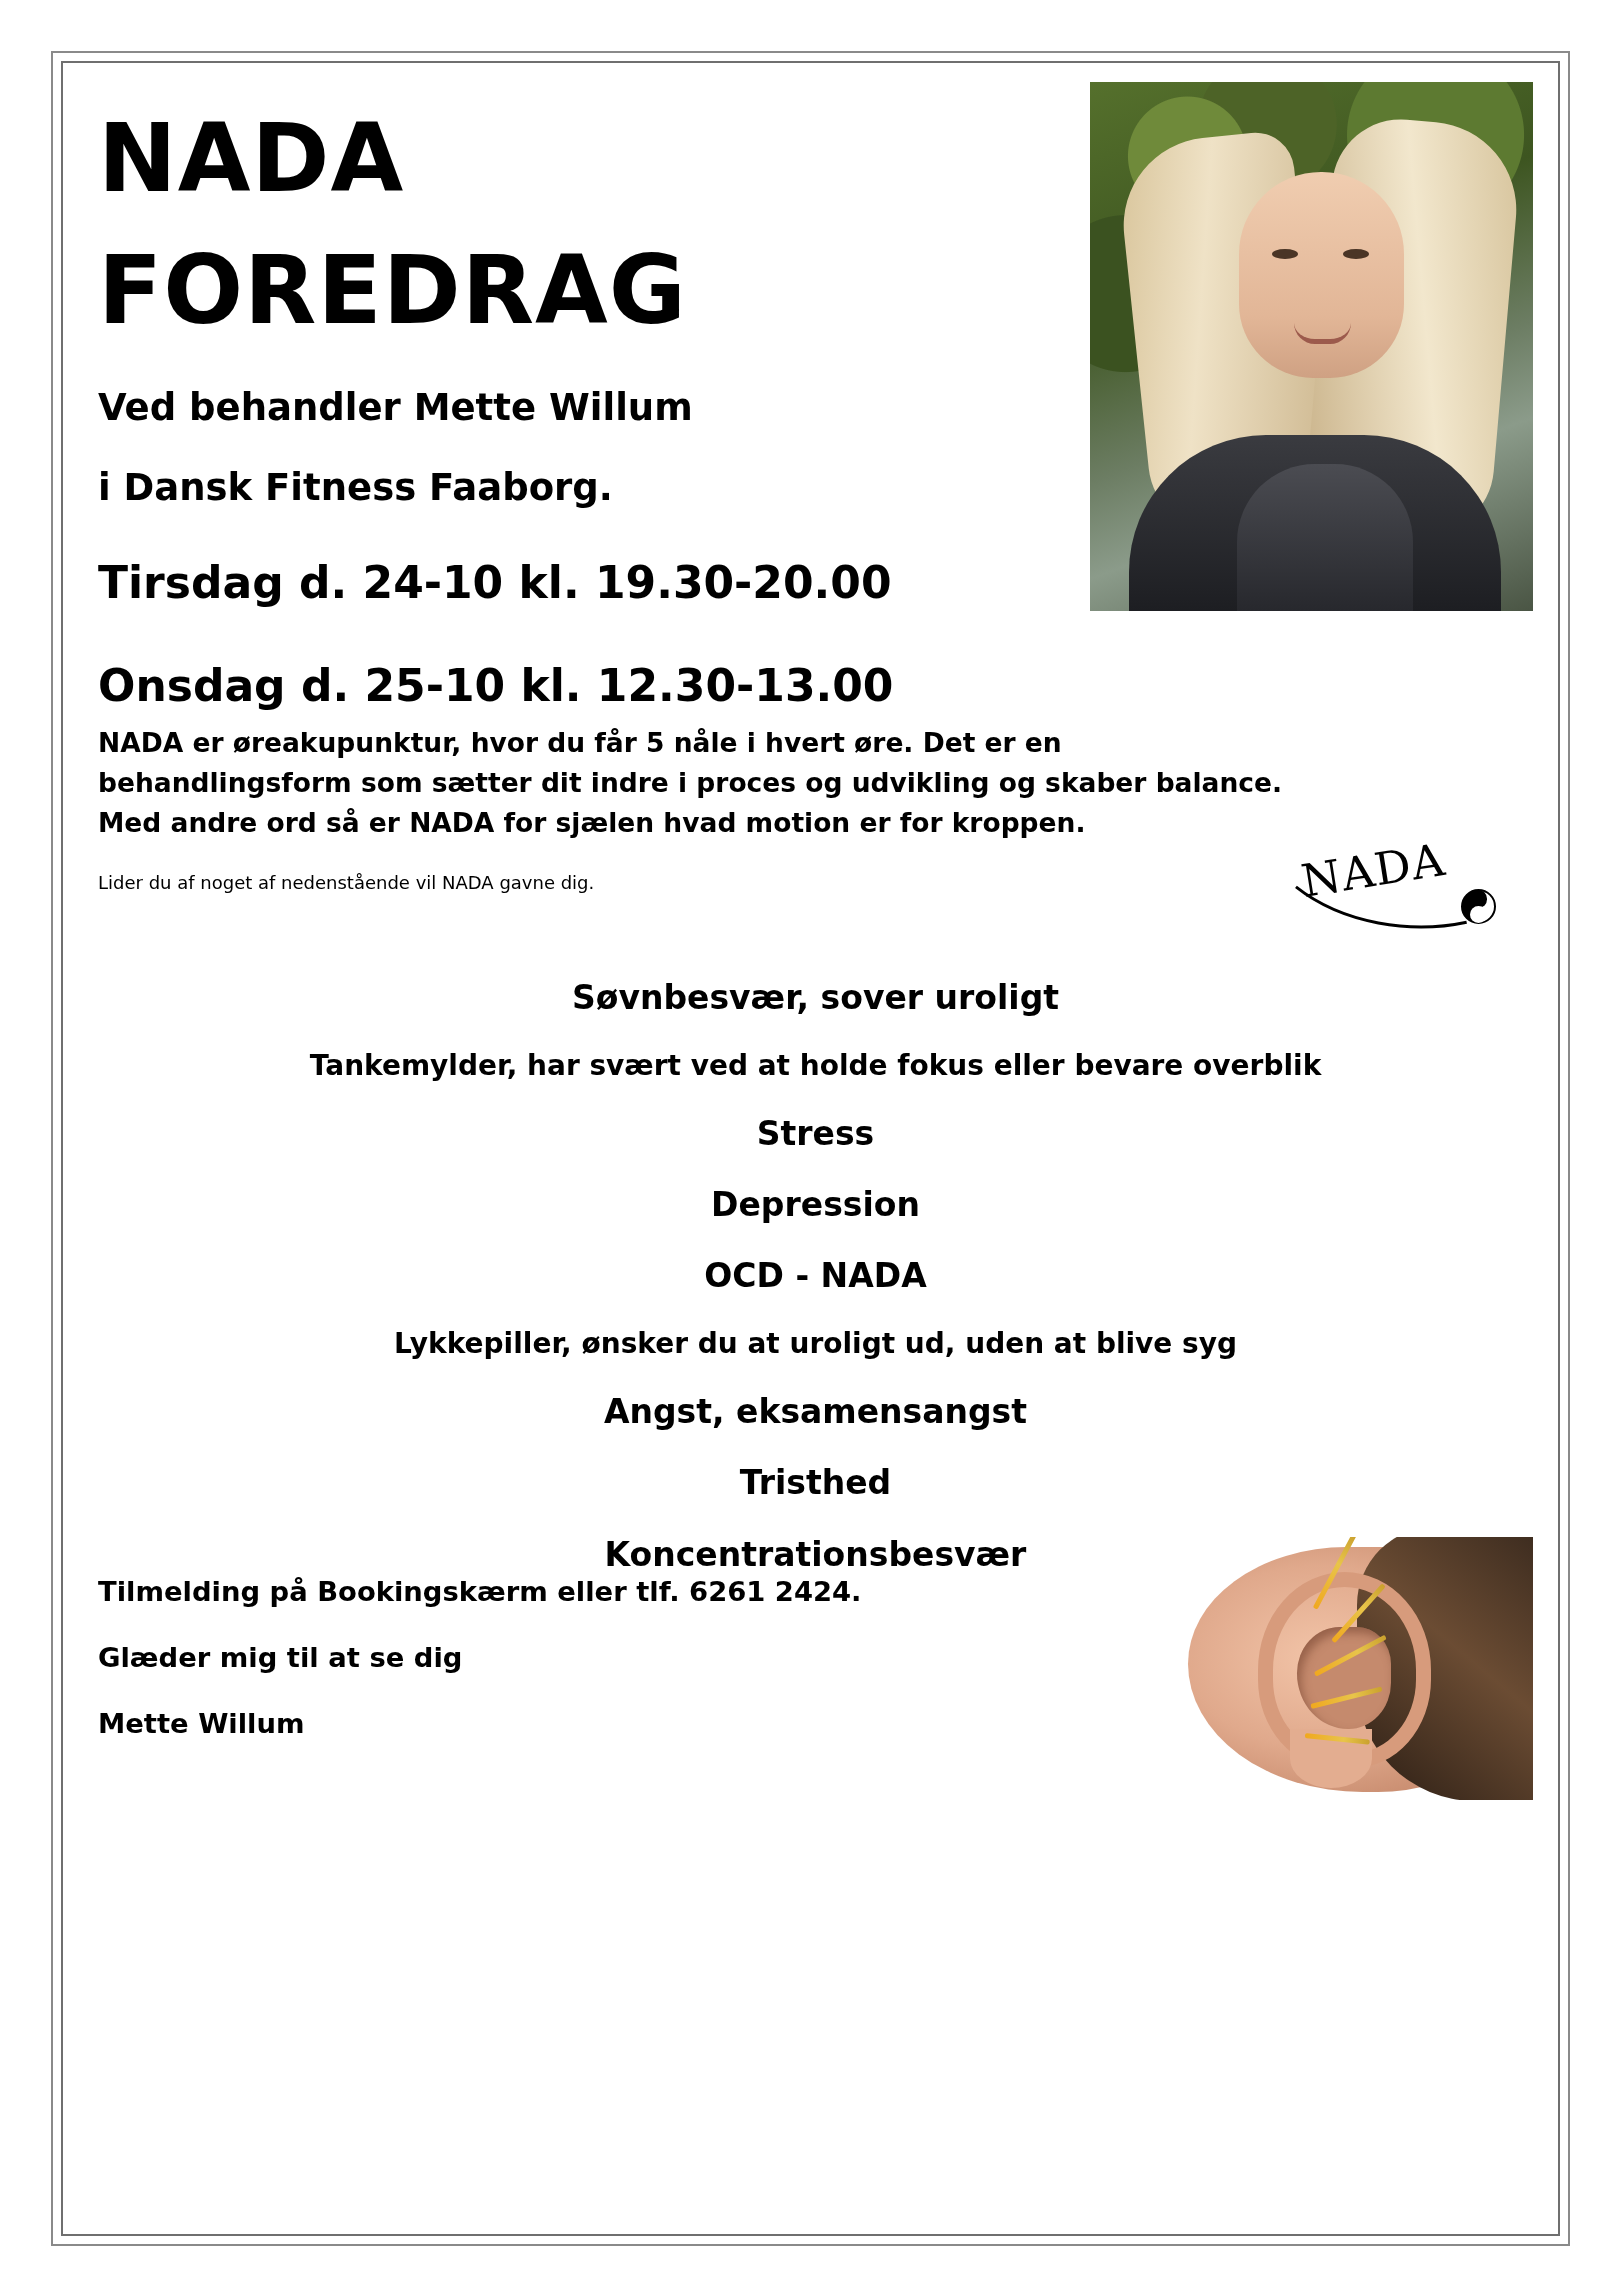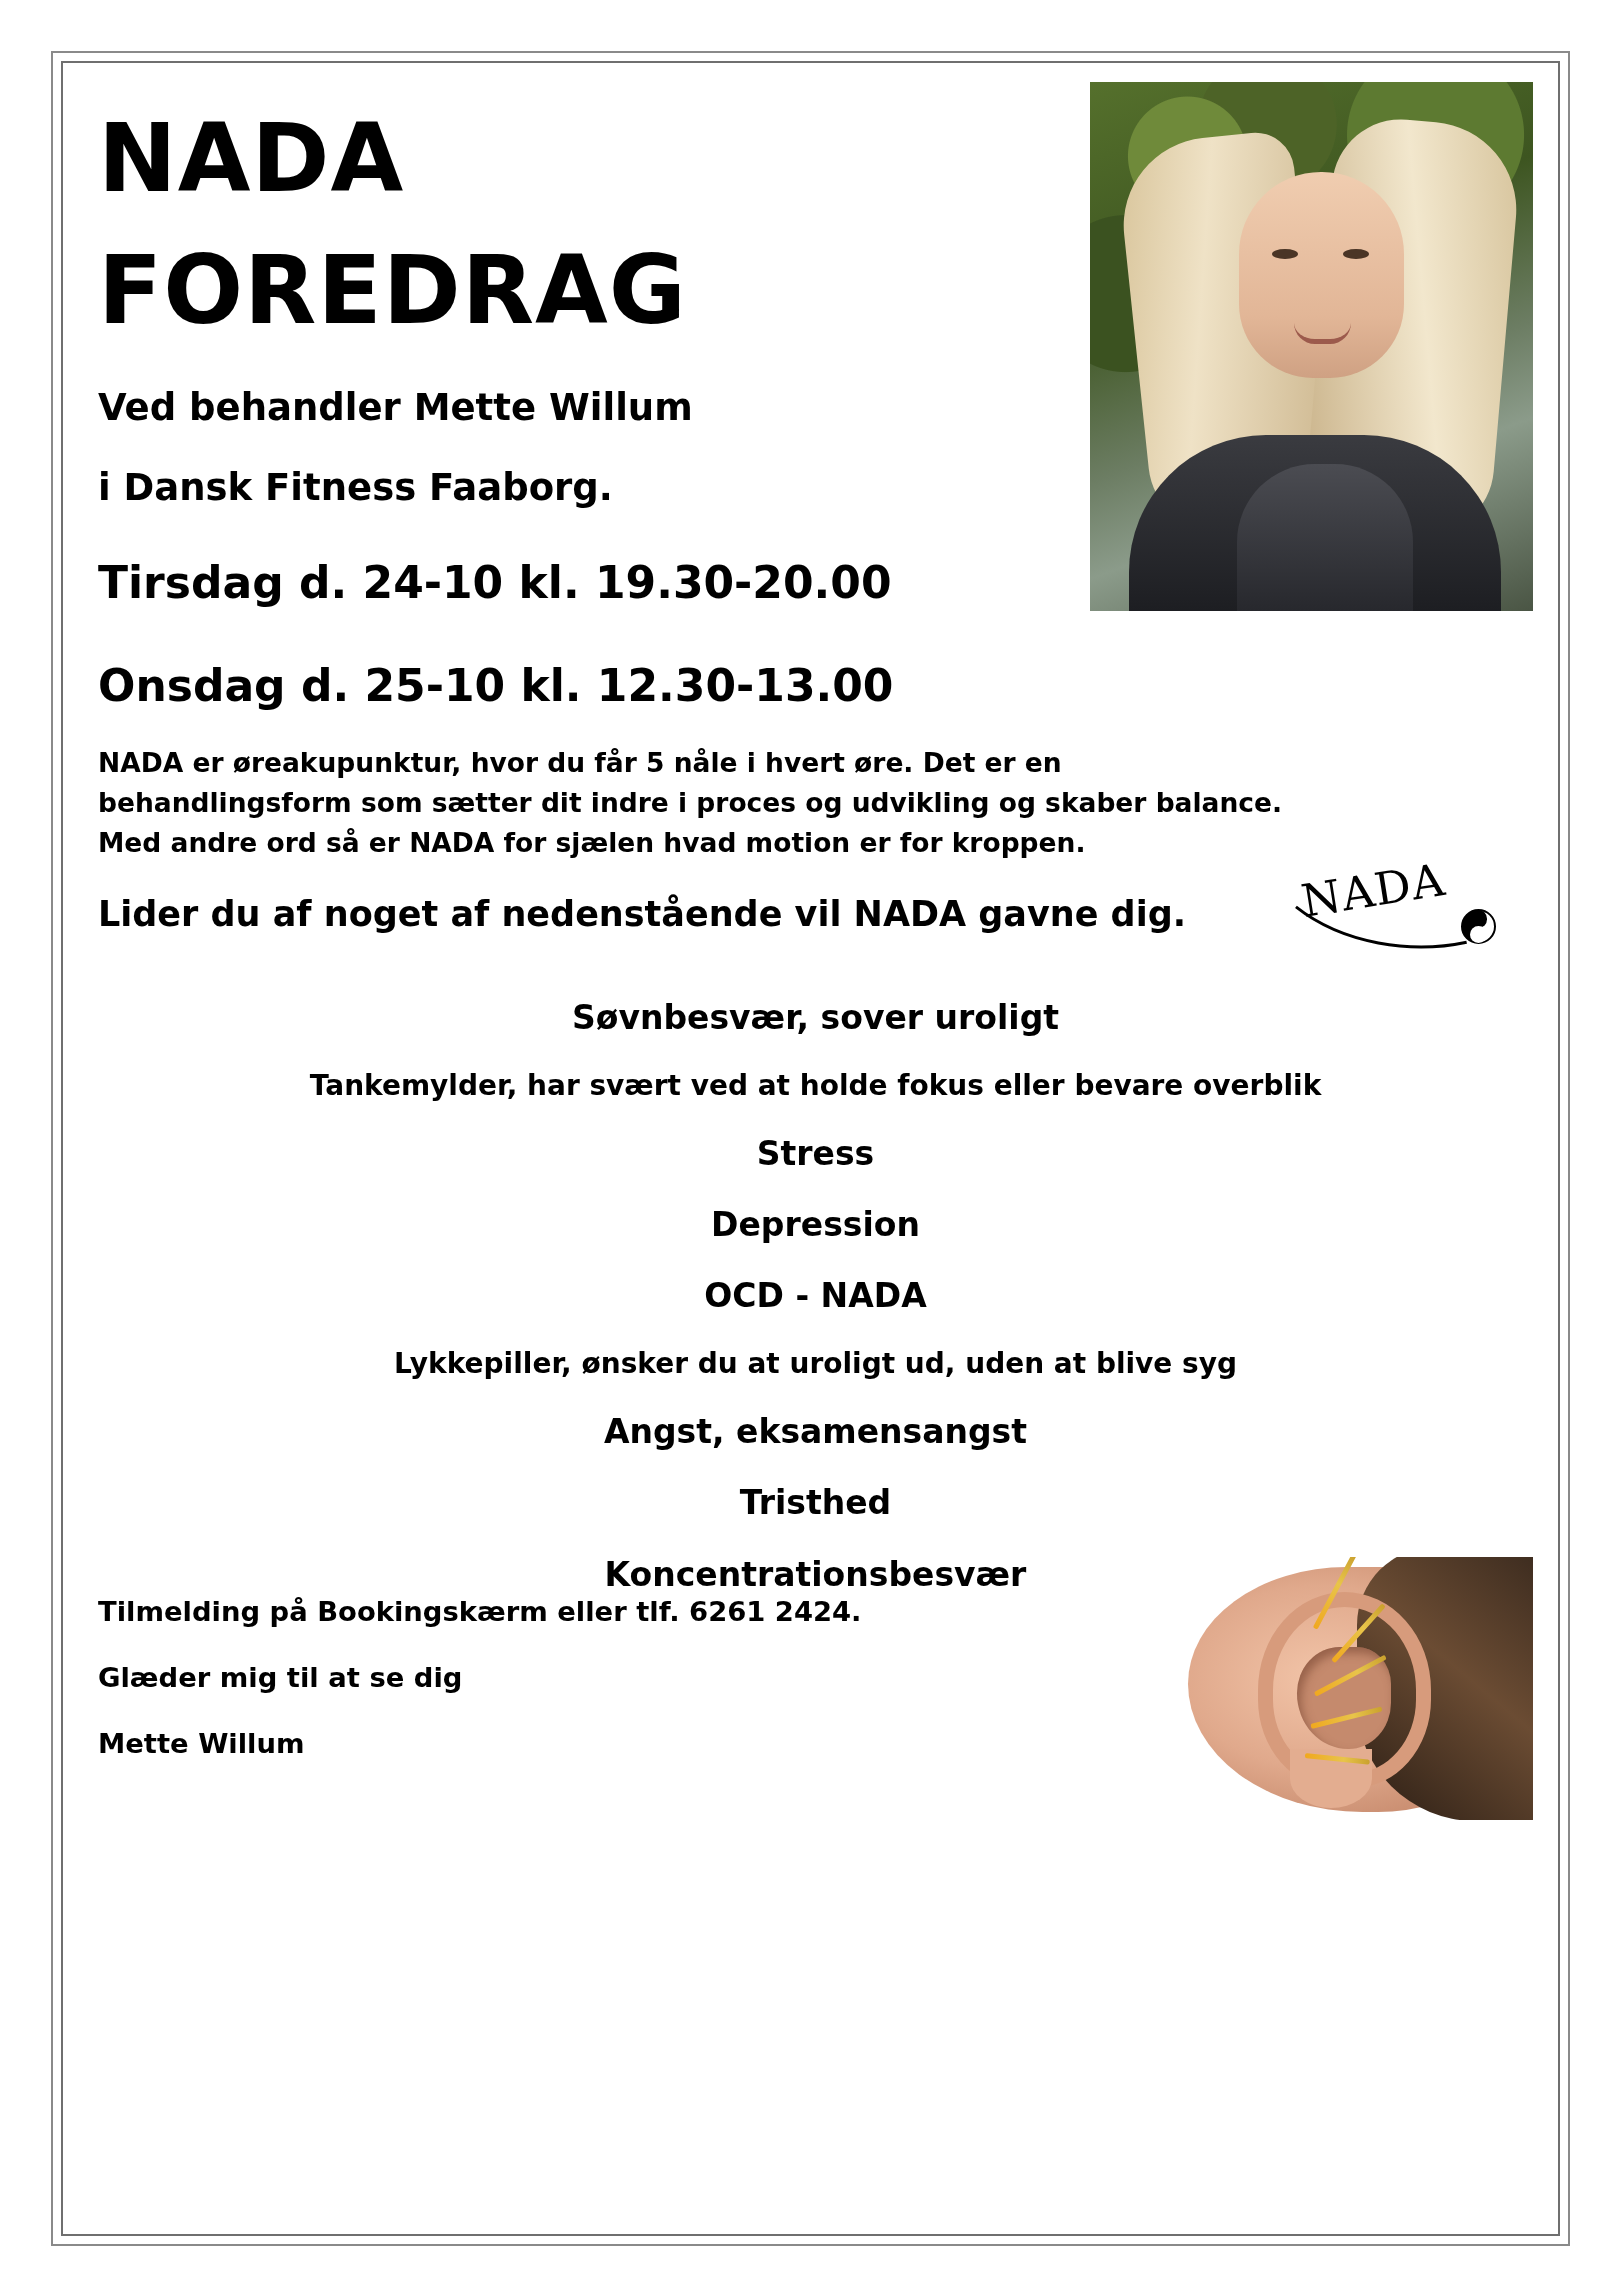--- a/index.html
+++ b/index.html
@@ -156,31 +156,31 @@
     width: 176px; height: 147px;
     background: linear-gradient(180deg, #4b4c52 0%, #27282d 100%);
     border-radius: 78px 78px 0 0;
   }
 
   
   .intro {
     font-weight: bold;
     font-size: 26.5px;
     line-height: 1.5;
-    margin-top: 35px;
+    margin-top: 15px;
     width: 1186px;
   }
   .lider-row {
     position: relative;
     margin-top: 27.4px;
     min-height: 78px;
   }
   .lider {
-    font-weight: bold;
-    font-size: 35px;
+    font-weight: normal;
+    font-size: 18px;
     line-height: 1.4;
   }
   .nada-logo {
     position: absolute;
     right: 23.5px;
     top: -27.4px;
     width: 216px;
     height: 98px;
   }
   .nada-logo .word {

